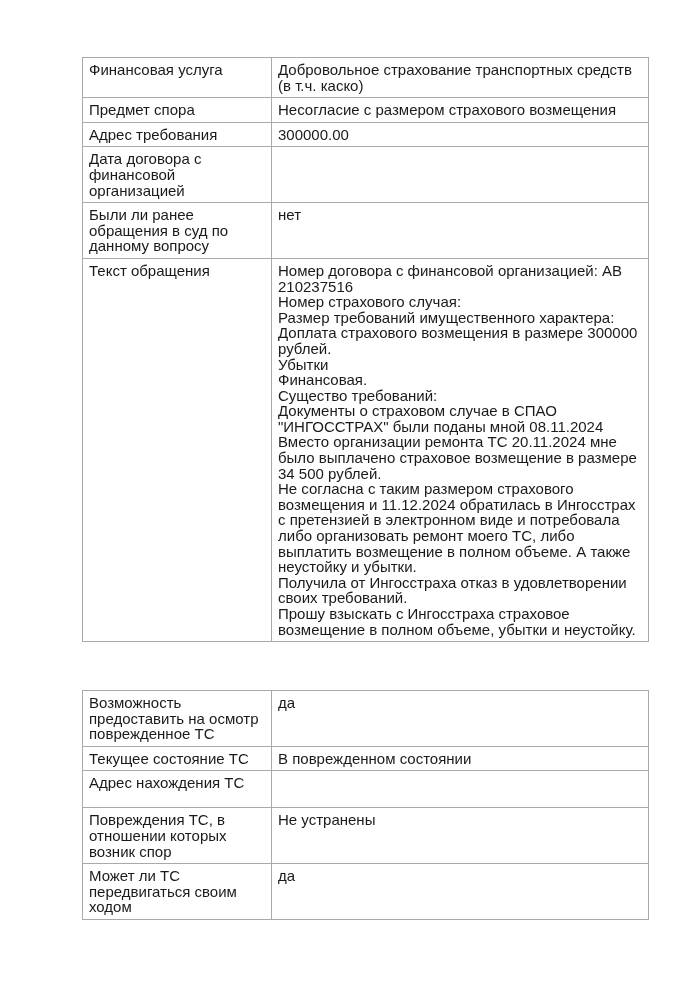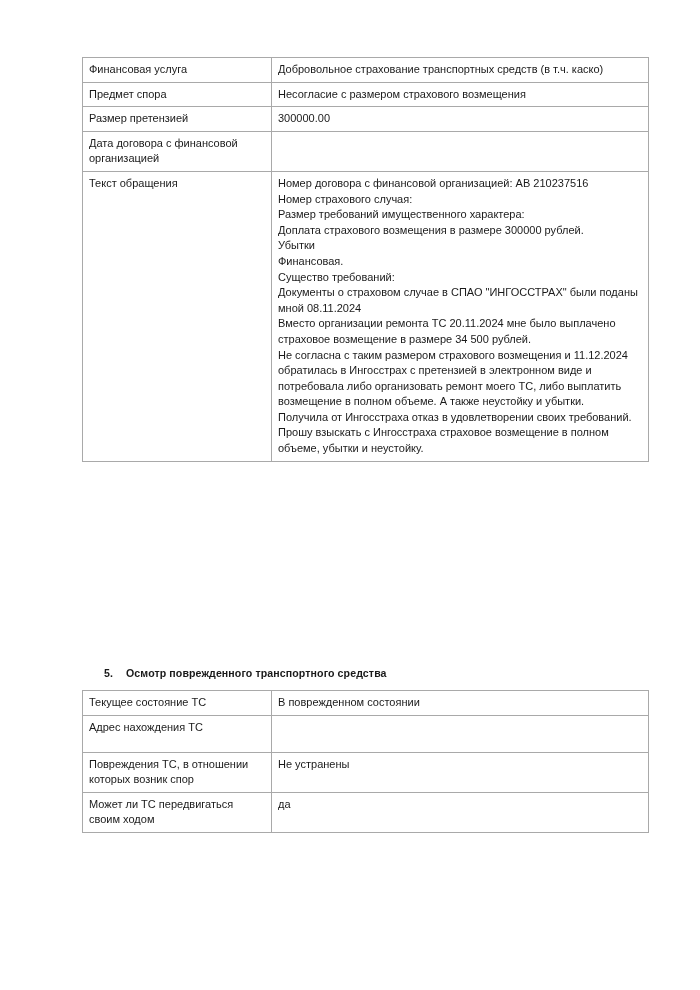--- a/index.html
+++ b/index.html
@@ -25,21 +25,21 @@
     background: #ffffff;
     overflow: hidden;
   }
 
   .doc-table {
     position: absolute;
     left: 82px;
     width: 540px;
     border-collapse: collapse;
     table-layout: fixed;
-    font-size: 11px;
+    font-size: 15px;
     line-height: 15.6px;
   }
   .doc-table td {
     border: 1px solid #a9a9a9;
     vertical-align: top;
     padding: 4px 6px 4px 6px;
     word-wrap: break-word;
     overflow-wrap: break-word;
   }
   .col-label { width: 176px; }
@@ -78,26 +78,30 @@
     <tbody>
       <tr>
         <td class="col-label">Финансовая услуга</td>
         <td class="col-value">Добровольное страхование транспортных средств (в т.ч. каско)</td>
       </tr>
       <tr>
         <td class="col-label">Предмет спора</td>
         <td class="col-value">Несогласие с размером страхового возмещения</td>
       </tr>
       <tr>
-        <td class="col-label">Размер претензией</td>
+        <td class="col-label">Адрес требования</td>
         <td class="col-value">300000.00</td>
       </tr>
       <tr>
         <td class="col-label">Дата договора с финансовой организацией</td>
         <td class="col-value"></td>
+      </tr>
+      <tr>
+        <td class="col-label">Были ли ранее обращения в суд по данному вопросу</td>
+        <td class="col-value">нет</td>
       </tr>
       <tr>
         <td class="col-label">Текст обращения</td>
         <td class="col-value cell-text">
             <p>Номер договора с финансовой организацией: АВ 210237516</p>
             <p>Номер страхового случая:</p>
             <p>Размер требований имущественного характера:</p>
             <p>Доплата страхового возмещения в размере 300000 рублей.</p>
             <p>Убытки</p>
             <p>Финансовая.</p>
@@ -105,26 +109,27 @@
             <p>Документы о страховом случае в СПАО "ИНГОССТРАХ" были поданы мной 08.11.2024</p>
             <p>Вместо организации ремонта ТС 20.11.2024 мне было выплачено страховое возмещение в размере 34 500 рублей.</p>
             <p>Не согласна с таким размером страхового возмещения и 11.12.2024 обратилась в Ингосстрах с претензией в электронном виде и потребовала либо организовать ремонт моего ТС, либо выплатить возмещение в полном объеме. А также неустойку и убытки.</p>
             <p>Получила от Ингосстраха отказ в удовлетворении своих требований.</p>
             <p>Прошу взыскать с Ингосстраха страховое возмещение в полном объеме, убытки и неустойку.</p>
           </td>
       </tr>
     </tbody>
   </table>
 
-  <div class="section-heading">
-    <span class="num">5.</span><span>Осмотр поврежденного транспортного средства</span>
-  </div>
 
   <table class="doc-table" id="table-inspection">
     <tbody>
+      <tr>
+        <td class="col-label pad-tall">Возможность предоставить на осмотр поврежденное ТС</td>
+        <td class="col-value">да</td>
+      </tr>
       <tr>
         <td class="col-label">Текущее состояние ТС</td>
         <td class="col-value">В поврежденном состоянии</td>
       </tr>
       <tr>
         <td class="col-label pad-tall">Адрес нахождения ТС</td>
         <td class="col-value"></td>
       </tr>
       <tr>
         <td class="col-label pad-tall">Повреждения ТС, в отношении которых возник спор</td>

